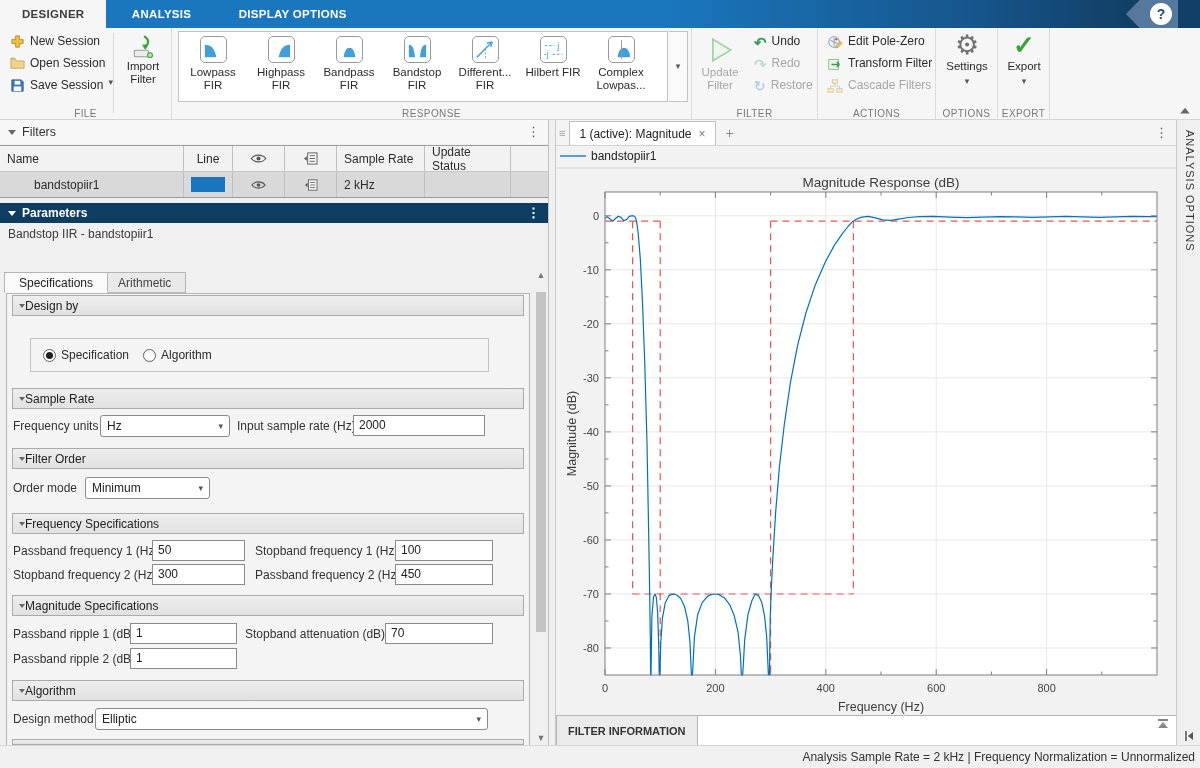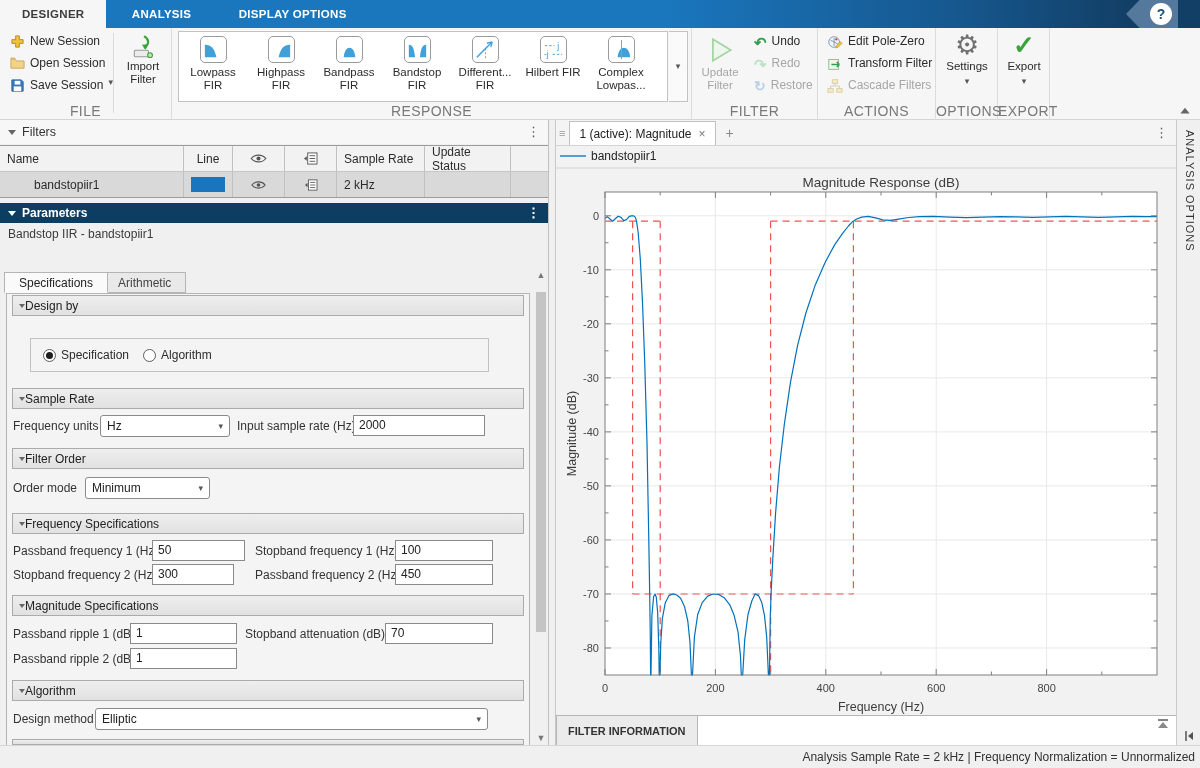--- a/index.html
+++ b/index.html
@@ -12,21 +12,21 @@
   .tstab{display:inline-block;height:28px;line-height:28px;padding:0 22px;color:#fff;
          font-size:11.5px;font-weight:700;letter-spacing:.3px;cursor:default;}
   .tstab.active{background:#f6f6f6;color:#3c3c3c;}
   .help-tail{position:absolute;right:22px;top:0;width:52px;height:28px;background:#54799c;
              clip-path:polygon(0 50%,26% 0,100% 0,100% 100%,26% 100%);}
   .help-btn{position:absolute;right:28px;top:3px;width:22px;height:22px;border-radius:50%;
             background:#fff;color:#1a4f7a;font-weight:700;font-size:14px;text-align:center;line-height:22px;}
   
   .ribbon{position:absolute;top:28px;left:0;right:0;height:92px;background:#f6f6f6;border-bottom:1px solid #d5d5d5;}
   .rsec{position:absolute;top:0;height:92px;border-right:1px solid #dcdcdc;}
-  .seclabel{position:absolute;bottom:1px;left:0;right:0;text-align:center;font-size:14px;color:#787878;letter-spacing:.4px;}
+  .seclabel{position:absolute;bottom:1px;left:0;right:0;text-align:center;font-size:10px;color:#787878;letter-spacing:.4px;}
   .sbtn{position:absolute;height:21px;display:flex;align-items:flex-start;gap:5px;padding:0 4px;font-size:12px;white-space:nowrap;}
   .sbtn .lbl{color:#2b2b2b;}
   .sbtn.disabled .lbl{color:#a6a6a6;}
   .bigbtn{position:absolute;display:flex;flex-direction:column;align-items:center;font-size:11.5px;line-height:13px;}
   .bigbtn .lbl{color:#2b2b2b;text-align:center;}
   .bigbtn.disabled .lbl{color:#a6a6a6;}
   .dda{color:#555;font-size:9px;line-height:9px;}
   .vdiv{position:absolute;width:1px;background:#dcdcdc;}
   .gallery{position:absolute;left:6px;top:3px;width:490px;height:71px;background:#fff;border:1px solid #c3c3c3;display:flex;}
   .gitem{width:68px;padding-top:4px;display:flex;flex-direction:column;align-items:center;font-size:11.5px;line-height:13px;text-align:center;color:#2b2b2b;}
@@ -400,21 +400,21 @@
       <span>Frequency Specifications</span>
     </div>
     <div class="prow" style="top:420px;left:0;width:549px;">
       <span class="plabel" style="left:13px;">Passband frequency 1 (Hz)</span>
       <span class="inp" style="left:152px;width:93px;">50</span>
       <span class="plabel" style="left:255px;">Stopband frequency 1 (Hz)</span>
       <span class="inp" style="left:395px;width:98px;">100</span>
     </div>
     <div class="prow" style="top:444px;left:0;width:549px;">
       <span class="plabel" style="left:13px;">Stopband frequency 2 (Hz)</span>
-      <span class="inp" style="left:152px;width:82px;">300</span>
+      <span class="inp" style="left:152px;width:93px;">300</span>
       <span class="plabel" style="left:255px;">Passband frequency 2 (Hz)</span>
       <span class="inp" style="left:395px;width:98px;">450</span>
     </div>
 
     <div class="shdr" style="top:475px;">
       <span class="tri-d"></span>
       <span>Magnitude Specifications</span>
     </div>
     <div class="prow" style="top:503px;left:0;width:549px;">
       <span class="plabel" style="left:13px;">Passband ripple 1 (dB)</span>

